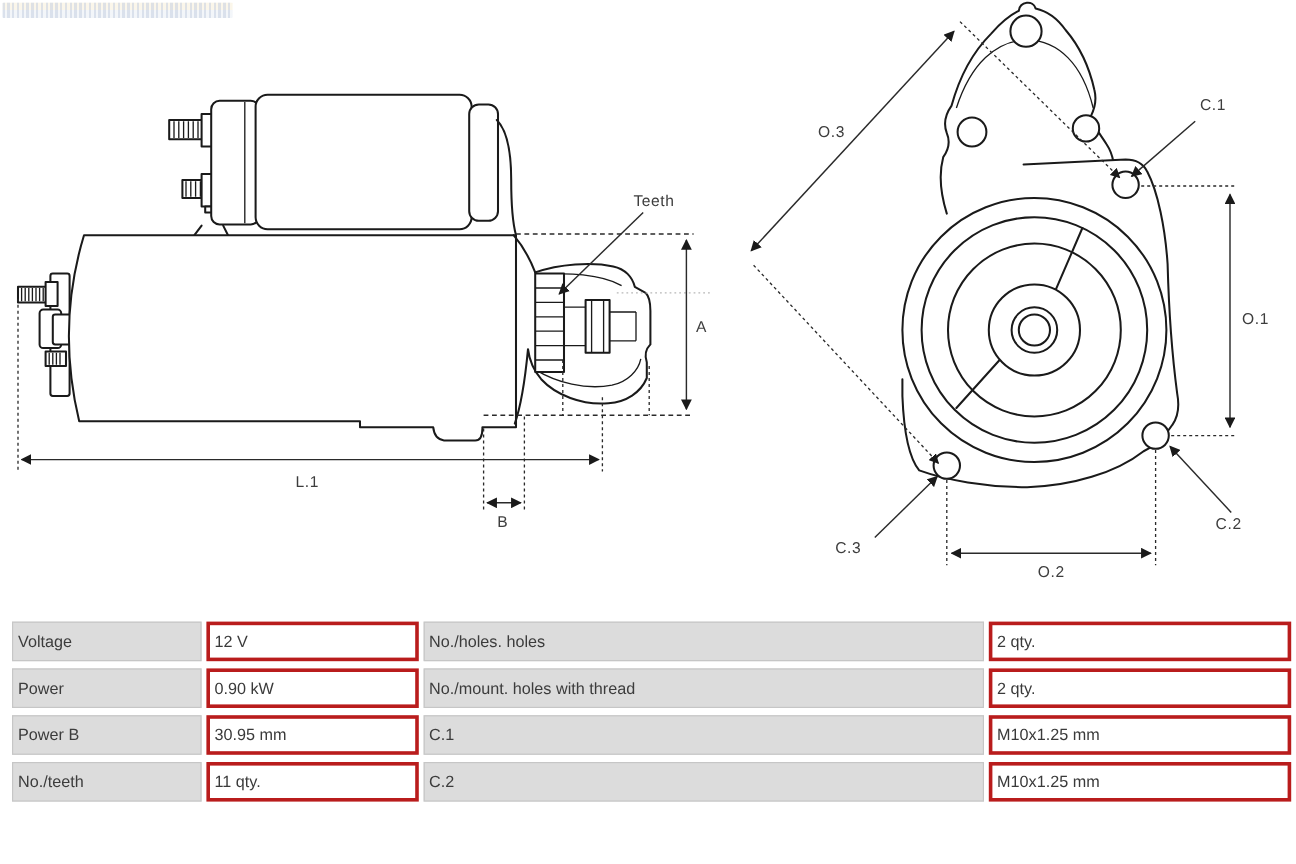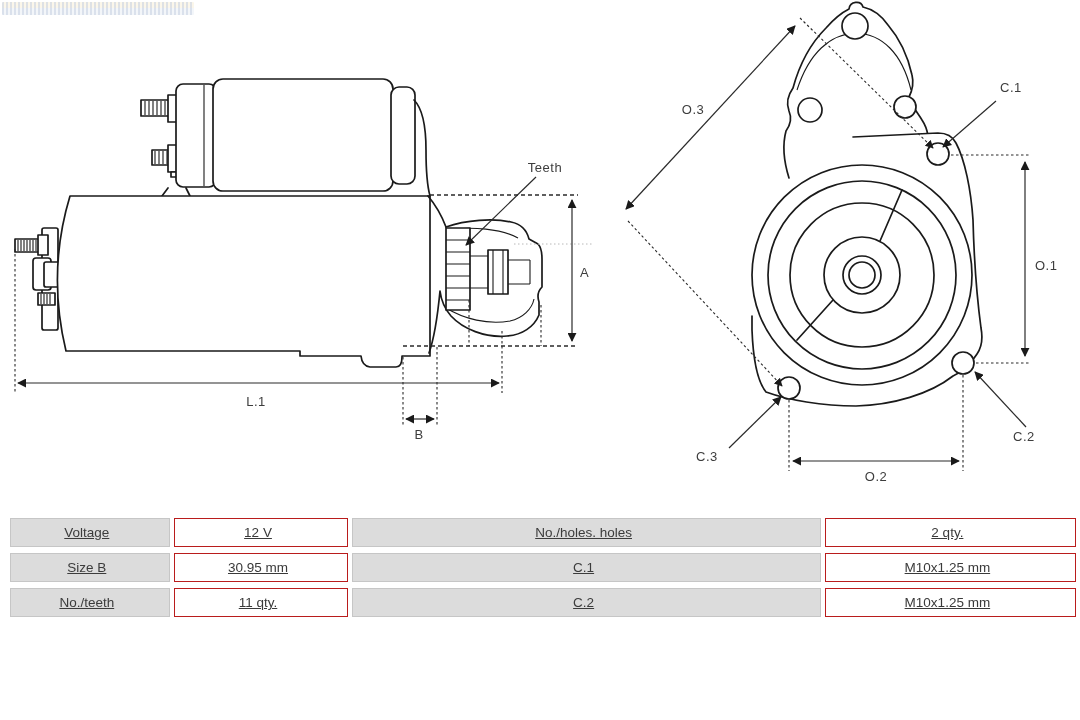--- a/index.html
+++ b/index.html
@@ -15,23 +15,23 @@
   .outline-f{fill:#ffffff;stroke:#1a1a1a;stroke-width:1.7;stroke-linejoin:round;}
   .fill-only{fill:#ffffff;stroke:none;}
   .thin{fill:none;stroke:#1a1a1a;stroke-width:1.1;}
   .dim{fill:none;stroke:#2a2a2a;stroke-width:1.2;}
   .dash{fill:none;stroke:#2a2a2a;stroke-width:1.3;stroke-dasharray:4 3;}
   .dots{fill:none;stroke:#2a2a2a;stroke-width:1.1;stroke-dasharray:2.5 2.5;}
   .faint{fill:none;stroke:#b8b8b8;stroke-width:1;stroke-dasharray:1.5 2.5;}
   .lbl{fill:#3d3d3d;font-size:13px;letter-spacing:.5px;}
   #part-number{position:absolute;left:10px;top:488px;font-size:20px;letter-spacing:.2px;color:#c8242b;}
   #spec-table{position:absolute;left:6px;top:512px;border-collapse:separate;border-spacing:4px 6px;}
-  #spec-table td{height:27px;font-size:13.5px;text-align:center;padding:0 10px 0 4px;white-space:nowrap;text-decoration:underline;}
+  #spec-table td{height:27px;font-size:13.5px;text-align:left;padding:0 10px 0 4px;white-space:nowrap;}
   td.k{background:#dcdcdc;border:1px solid #c6c6c6;color:#3c3c3c;}
-  td.v{background:#ffffff;border:1px solid #b91c1c;color:#3a3a3a;}
+  td.v{background:#ffffff;border:3px solid #b91c1c;color:#3a3a3a;}
   .c1{width:150px}.c2{width:166px}.c3{width:478px}.c4{width:246px}
 </style>
 </head>
 <body>
 
 <div id="screen">
 
   <div id="watermark"></div>
 
   <svg id="drawings" width="1080" height="485" viewBox="0 0 1080 485">
@@ -152,21 +152,27 @@
 
   <table id="spec-table">
     <tbody>
         <tr>
       <td class="k c1">Voltage</td>
       <td class="v c2">12 V</td>
       <td class="k c3">No./holes. holes</td>
       <td class="v c4">2 qty.</td>
     </tr>
     <tr>
-      <td class="k c1">Size B</td>
+      <td class="k c1">Power</td>
+      <td class="v c2">0.90 kW</td>
+      <td class="k c3">No./mount. holes with thread</td>
+      <td class="v c4">2 qty.</td>
+    </tr>
+    <tr>
+      <td class="k c1">Power B</td>
       <td class="v c2">30.95 mm</td>
       <td class="k c3">C.1</td>
       <td class="v c4">M10x1.25 mm</td>
     </tr>
     <tr>
       <td class="k c1">No./teeth</td>
       <td class="v c2">11 qty.</td>
       <td class="k c3">C.2</td>
       <td class="v c4">M10x1.25 mm</td>
     </tr>

